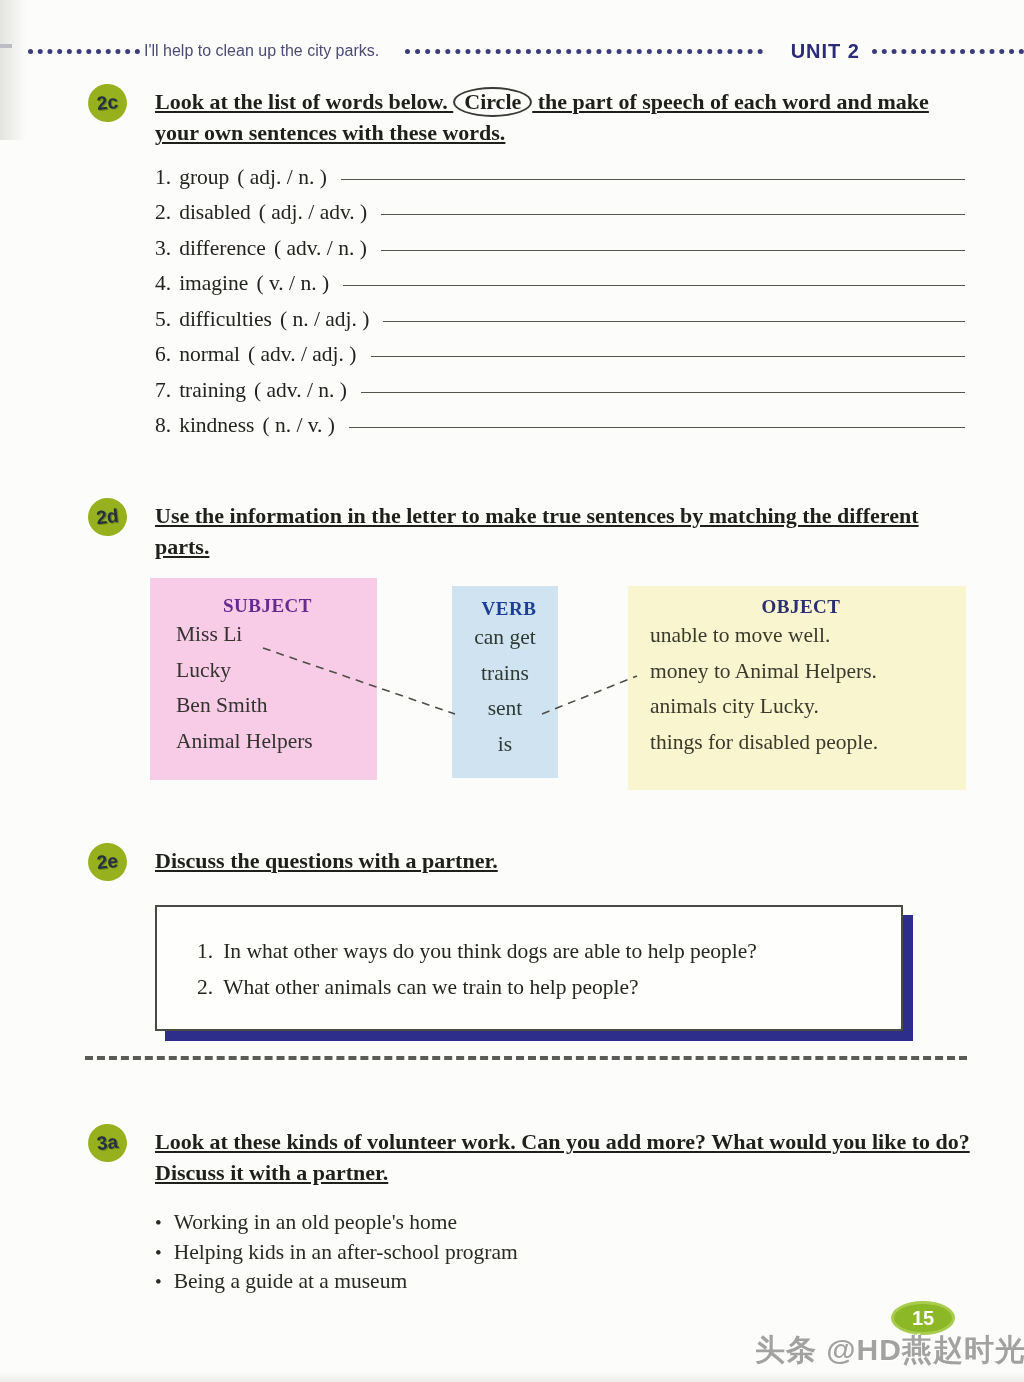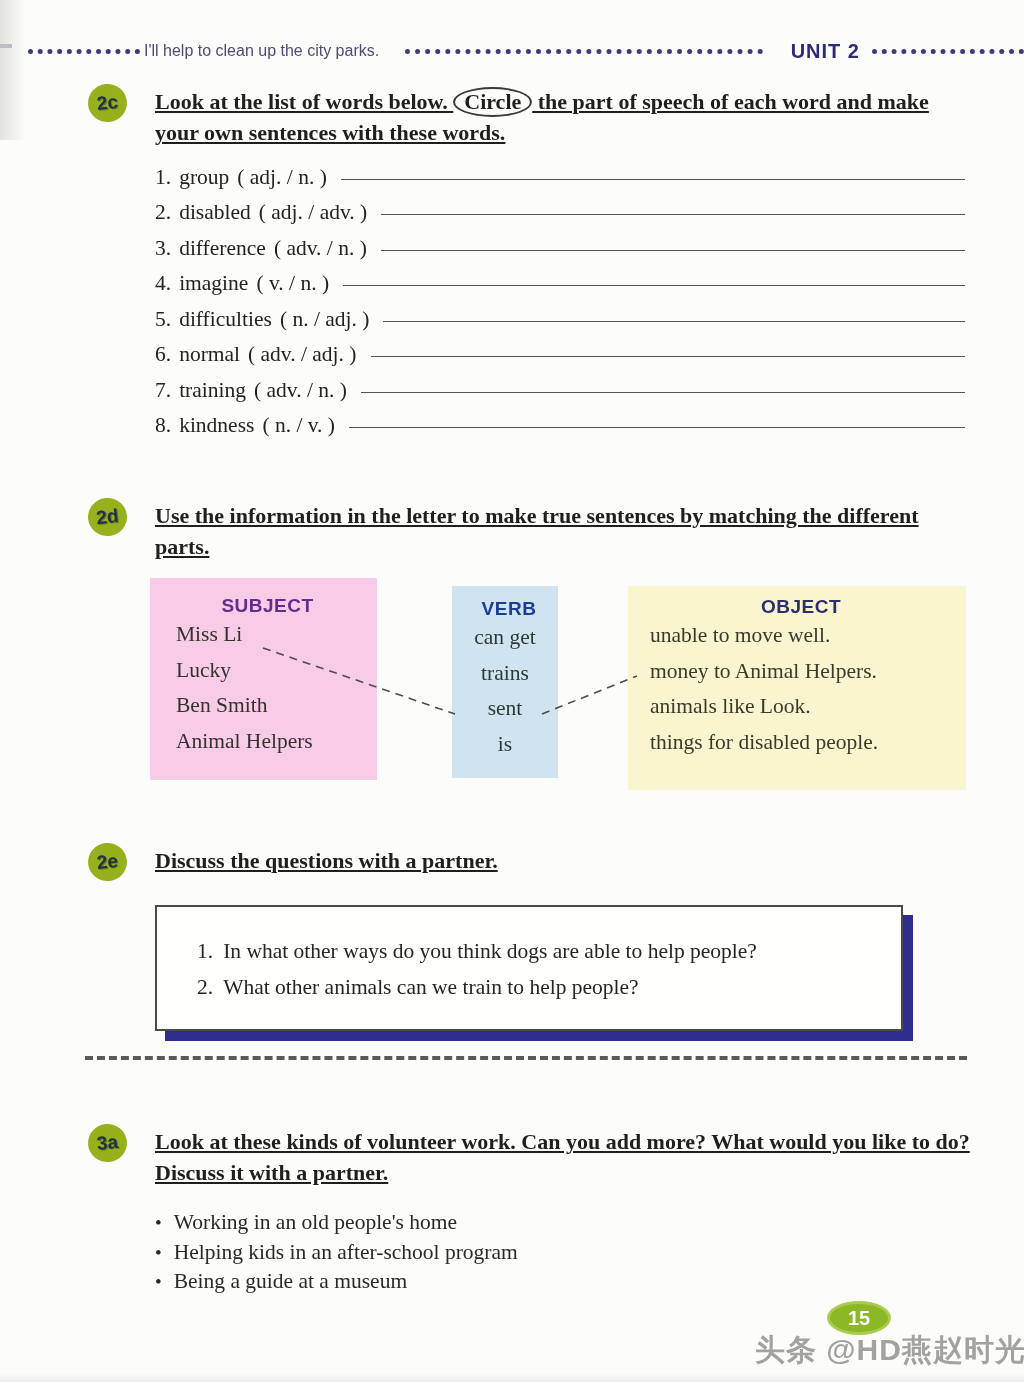--- a/index.html
+++ b/index.html
@@ -75,21 +75,21 @@
   .word-options { margin-left: 8px; white-space: pre; }
   .blank { flex: 1; border-bottom: 1.6px solid #55554e; margin-left: 14px; transform: translateY(-4px); }
 
   
   .match-area { position: relative; height: 205px; margin-top: 16px; }
   .match-box { position: absolute; font-size: 21.5px; }
   .box-subject { left: 150px; top: 0;   width: 227px; height: 202px; background: #f8cbe7; }
   .box-verb    { left: 452px; top: 8px; width: 106px; height: 192px; background: #cfe3f1; text-align: center; }
   .box-object  { left: 628px; top: 8px; width: 338px; height: 204px; background: #f8f5cf; }
   .col-header {
-    font-family: Liberation Sans, sans-serif;
+    font-family: Liberation Serif, serif;
     font-weight: bold; font-size: 19px; text-align: center;
     padding-top: 17px; letter-spacing: .5px; padding-left: 8px;
   }
   .box-subject .col-header { color: #662b8d; }
   .box-verb    .col-header { color: #1c3e94; padding-top: 12px; }
   .box-object  .col-header { color: #2b2f6e; padding-top: 10px; }
   .match-item { line-height: 35.5px; }
   .box-subject .match-item { padding-left: 26px; color: #33332c; }
   .box-subject .match-item:first-of-type { margin-top: 7px; }
   .box-verb .match-item { color: #2f3a33; }
@@ -116,21 +116,21 @@
     border-top: 4px dashed #5a5a56;
   }
 
   
   .bullet-list { margin: 20px 0 0 155px; font-size: 21.5px; }
   .bullet-row { display: flex; align-items: baseline; line-height: 29.5px; color: #2a2a24; }
   .bullet-glyph { margin-right: 12px; font-size: 19px; }
 
   
   .page-badge {
-    position: absolute; left: 827px; top: 1301px;
+    position: absolute; left: 891px; top: 1301px;
     width: 64px; height: 34px; border-radius: 50%;
     background: #8cb827; border: 3px solid #a8cc4e;
     color: #ffffff; font-family: "Liberation Sans", sans-serif;
     font-weight: bold; font-size: 20px;
     display: flex; align-items: center; justify-content: center;
   }
   .watermark {
     position: absolute; left: 755px; top: 1330px;
     font-family: "Liberation Sans", sans-serif;
     font-size: 30px; font-weight: bold; color: #a2a2a0;
@@ -229,21 +229,21 @@
       <div class="col-header">VERB</div>
       <div class="match-item">can get</div>
       <div class="match-item">trains</div>
       <div class="match-item">sent</div>
       <div class="match-item">is</div>
     </div>
     <div class="match-box box-object">
       <div class="col-header">OBJECT</div>
       <div class="match-item">unable to move well.</div>
       <div class="match-item">money to Animal Helpers.</div>
-      <div class="match-item">animals like Look.</div>
+      <div class="match-item">animals city Lucky.</div>
       <div class="match-item">things for disabled people.</div>
     </div>
     <svg class="match-lines" viewBox="0 0 1024 205">
       <line x1="263" y1="70" x2="455" y2="136" stroke="#4e4e48" stroke-width="1.6" stroke-dasharray="8 6"></line>
       <line x1="542" y1="136" x2="637" y2="98" stroke="#4e4e48" stroke-width="1.6" stroke-dasharray="8 6"></line>
     </svg>
   </div>
 </div>
 
 <div class="section" style="top: 843px;">

